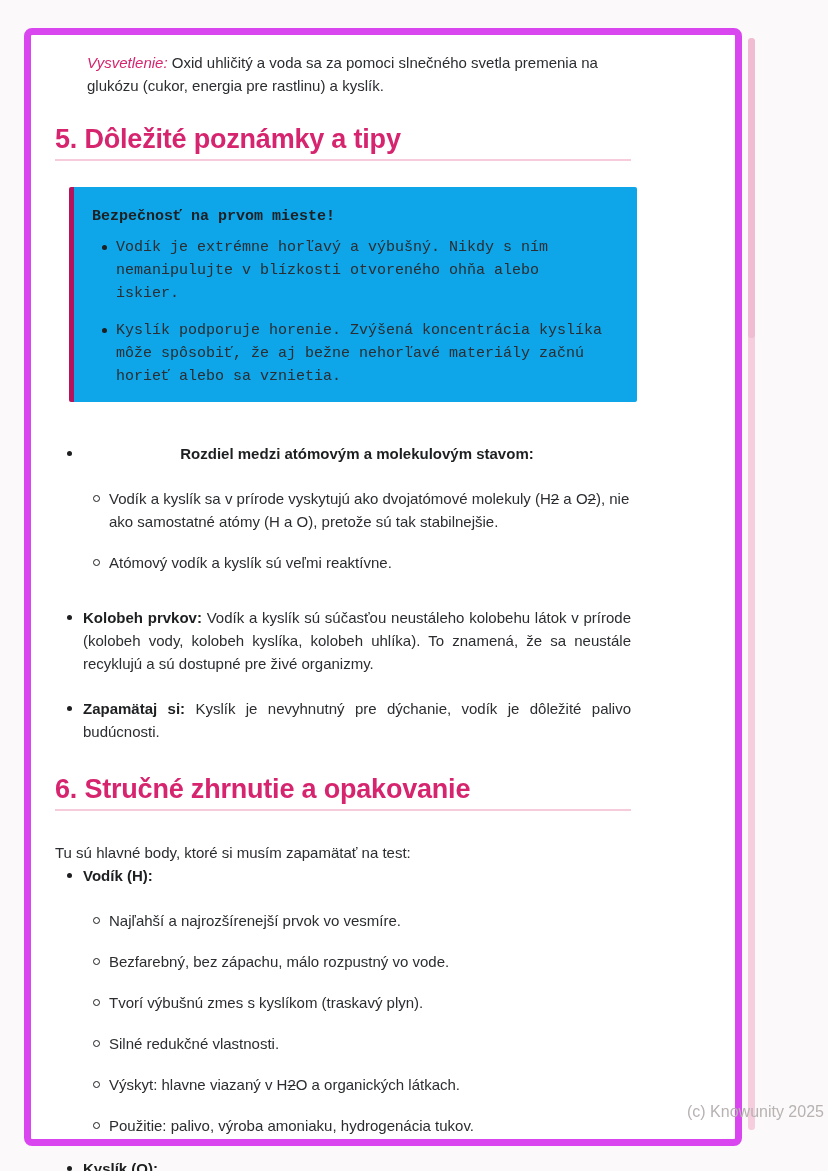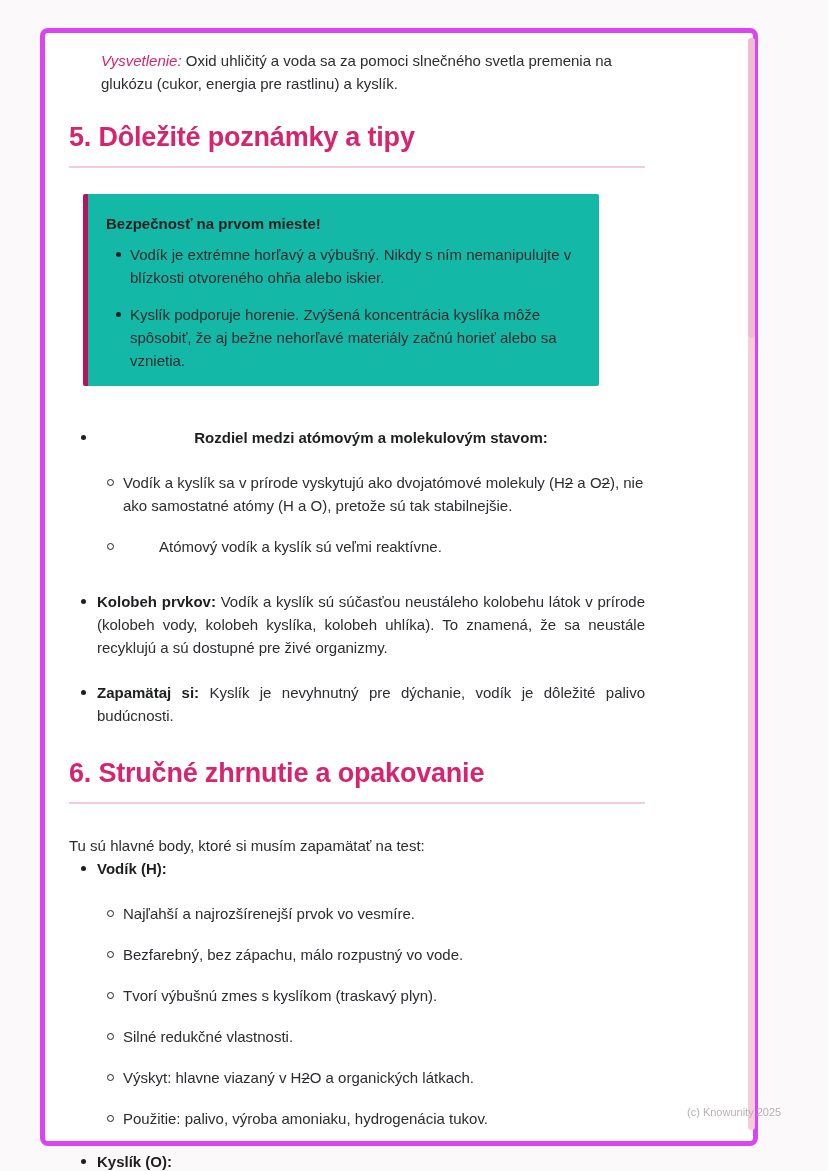--- a/index.html
+++ b/index.html
@@ -5,90 +5,91 @@
   * { margin:0; padding:0; box-sizing:border-box; }
   html,body { width:828px; height:1171px; }
   body {
     background:#fbf9f9;
     font-family:"Liberation Sans", sans-serif;
     color:#2b2d30;
     position:relative;
     overflow:hidden;
   }
   .card {
-    position:absolute; left:40px; top:28px;
+    position:absolute; left:24px; top:28px;
     width:718px; height:1118px;
     background:#ffffff;
-    border:5px solid #d946ef;
+    border:7px solid #d946ef;
     border-radius:8px;
   }
   .content {
     position:absolute; left:24px; top:16px; width:576px;
     font-size:15px; line-height:23px;
   }
   
   .intro { margin-left:32px; width:544px; }
   .intro .lead-label { font-style:italic; color:#d6246e; }
   
   h2.section-title {
     font-size:27px; line-height:32px; font-weight:bold;
     color:#d6246e; letter-spacing:-0.2px;
-    padding-bottom:13px; border-bottom:2px solid #f6cbdc;
+    padding-bottom:4px; border-bottom:2px solid #f6cbdc;
   }
   .h5 { margin-top:26px; }
   .h6 { margin-top:30px; }
   
   .callout {
-    margin-top:26px; margin-left:14px; width:516px;
-    background:#14b8a6;
+    margin-top:26px; margin-left:14px; width:568px;
+    background:#0ea5e9;
     border-left:5px solid #b5135c;
     border-radius:2px;
     padding:18px 26px 14px 18px;
+    font-family:Liberation Mono, monospace;
   }
   .callout-title { font-weight:bold; color:#1d1f21; margin-bottom:8px; }
   .callout .li { margin-top:14px; }
   .callout .li:first-of-type { margin-top:0; }
   
   .li { display:flex; align-items:flex-start; }
   .marker-wrap { flex:0 0 auto; display:flex; justify-content:center; }
   .l1 > .marker-wrap { width:28px; padding-top:9px; }
   .callout .marker-wrap { width:24px; padding-top:9px; }
   .dot { width:5px; height:5px; border-radius:50%; background:#1d1f21; }
   .ring { width:7px; height:7px; border-radius:50%; border:1.3px solid #1d1f21; background:transparent; }
   .litext { flex:1 1 auto; }
   .b { font-weight:bold; color:#1d1f21; }
   .just { text-align:justify; }
   .strike { text-decoration:line-through; }
   
   .l2 { margin-left:28px; display:flex; align-items:flex-start;justify-content:space-between; }
   .l2 > .marker-wrap { width:26px; padding-top:8px; }
   .sect5-l1-1 { margin-top:40px;text-align:center; }
   .sub-a { margin-top:22px; }
-  .sub-b { margin-top:18px;gap:36px; }
+  .sub-b { margin-top:18px; }
   .sect5-l1-2 { margin-top:32px; }
   .sect5-l1-3 { margin-top:22px; }
   .lead-par { margin-top:30px; }
   .sect6-l1 { }
   .sect6-sub-first { margin-top:22px; }
   .sect6-sub { margin-top:18px; }
   .sect6-kyslik { margin-top:20px; }
   
   .scrollbar {
     position:absolute; left:748px; top:38px;
     width:7px; height:1092px;
     background:#f5cddd; border-radius:4px;
   }
   .scrollbar-thumb {
     position:absolute; left:0; top:0; width:7px; height:300px;
     background:#efbcd1; border-radius:4px;
   }
   
   .watermark {
     position:absolute; left:687px; top:1106px;
-    font-size:11px; line-height:12px; color:#b8b2b2;
+    font-size:16px; line-height:12px; color:#b8b2b2;
   }
 </style>
 </head>
 <body>
 
 <div class="card">
   <div class="content">
 
     <p class="intro"><span class="lead-label">Vysvetlenie:</span><span> Oxid uhličitý a voda sa za pomoci slnečného svetla premenia na glukózu (cukor, energia pre rastlinu) a kyslík.</span></p>
 

